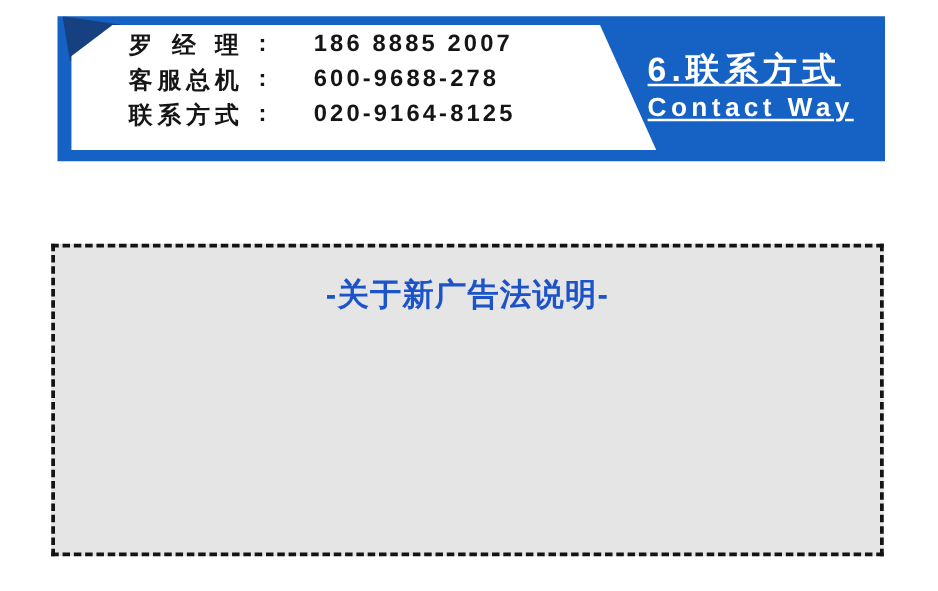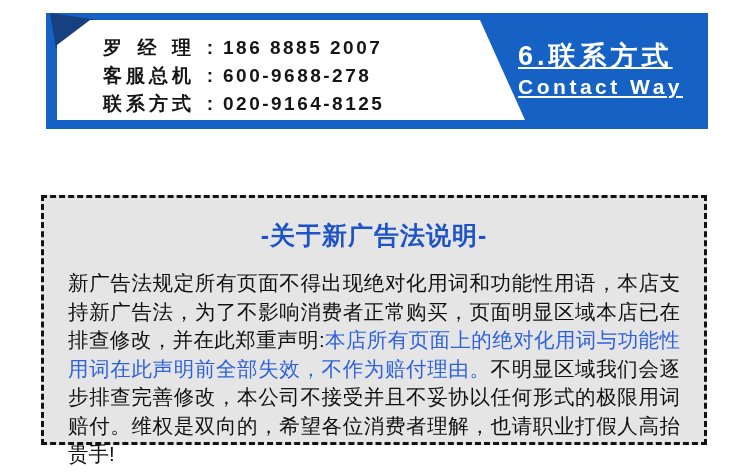--- a/index.html
+++ b/index.html
@@ -19,34 +19,34 @@
   .banner-bg { position: absolute; inset: 0; }
   .banner-fold {
     position: absolute; inset: 0;
     clip-path: polygon(4px 0px, 52px 7px, 10px 36px);
   }
   .banner-white {
     position: absolute; inset: 0; background: #ffffff;
     clip-path: polygon(11px 32px, 44px 7px, 434px 7px, 479px 107px, 11px 107px);
   }
   .contact-list {
-    position: absolute; left: 57px; top: 21px;
+    position: absolute; left: 57px; top: 9px;
     display: flex; flex-direction: column; gap: 1px;
   }
   .contact-row {
     display: flex; align-items: center;
     height: 27px; font-size: 19px; font-weight: bold; color: #151515;
   }
   .contact-label {
     display: inline-block; width: 88px;
     text-align: justify; text-align-last: justify;
     letter-spacing: 0;
   }
   .contact-colon { margin-left: 6px; width: 26px; text-align: center; }
-  .contact-value { letter-spacing: 2.5px; white-space: nowrap; }
+  .contact-value { letter-spacing: 2.5px; white-space: nowrap; margin-left: 28px; }
 
   .banner-right {
     position: absolute; right: 25px; top: 27px;
     text-align: left; color: #ffffff; text-decoration: underline;
   }
   .banner-right .cn {
     font-size: 27px; font-weight: bold; letter-spacing: 4px;
     line-height: 32px; white-space: nowrap;
   }
   .banner-right .en {
@@ -104,16 +104,15 @@
     </div>
 
     <div class="banner-right">
       <div class="cn">6.联系方式</div>
       <div class="en">Contact Way</div>
     </div>
   </div>
 
   <div class="notice">
     <div class="notice-title" style="color: rgb(29, 83, 201);">-关于新广告法说明-</div>
-    <div class="notice-body" style="color: rgb(17, 17, 17);"><span>新广告法规定所有页面不得出现绝对化用词和功能性用语，本店支持新广告法，为了不影响消费者正常购买，页面明显区域本店已在排查修改，并在此郑重声明:</span><span class="hl" style="color: rgb(46, 98, 220);">本店所有页面上的绝对化用词与功能性用词在此声明前全部失效，不作为赔付理由。</span><span>不明显区域我们会逐步排查完善修改，本公司不接受并且不妥协以任何形式的极限用词赔付。维权是双向的，希望各位消费者理解，也请职业打假人高抬贵手!</span></div>
   </div>
 
 </div>
 
 </body></html>

